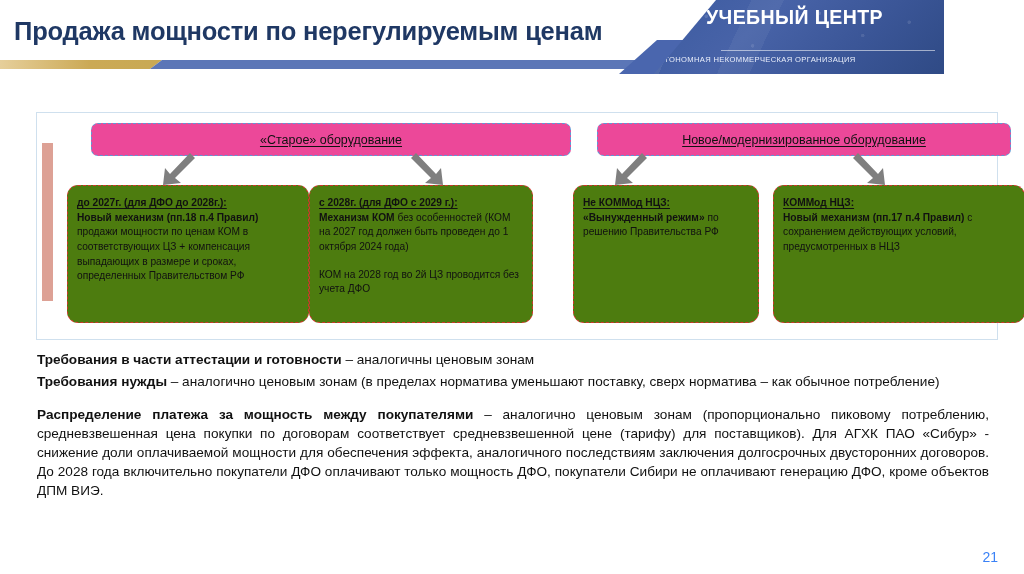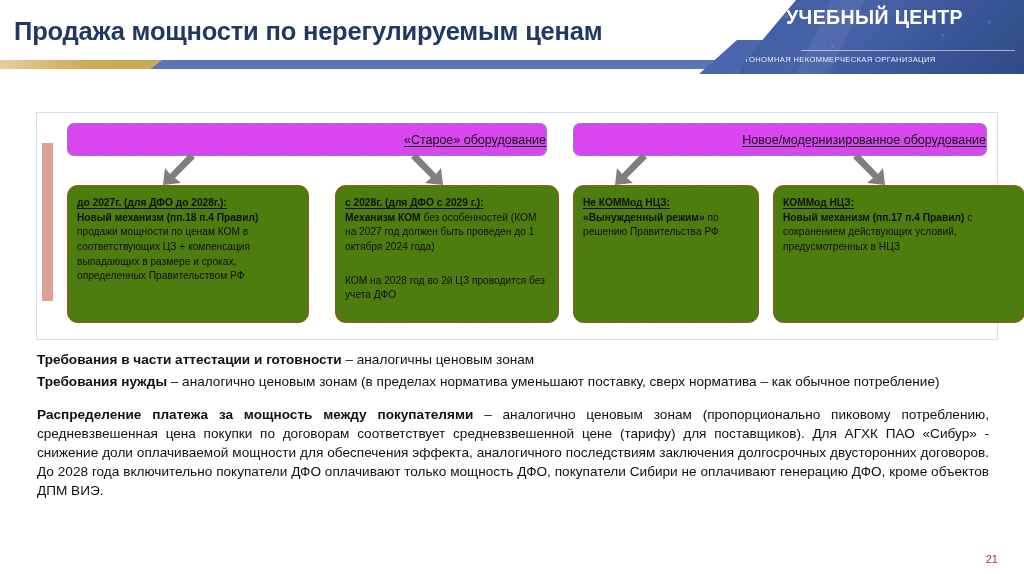--- a/index.html
+++ b/index.html
@@ -13,21 +13,21 @@
     position: relative;
     overflow: hidden;
     font-family: "Liberation Sans", "DejaVu Sans", sans-serif;
     color: #1a1a1a;
   }
 
   
   .slide-header {
     position: absolute;
     left: 0; top: 0;
-    width: 1024px; height: 82px; padding-left: 36px;
+    width: 944px; height: 82px; padding-left: 36px;
   }
   .header-title {
     position: absolute;
     left: 14px; top: 17px;
     font-size: 25.5px;
     font-weight: bold;
     color: #1F3864;
     letter-spacing: -0.2px;
     white-space: nowrap;
   }
@@ -140,22 +140,22 @@
     left: 5px; top: 30px;
     width: 11px; height: 158px;
     background: #D79183;
     opacity: .85;
   }
   .group-head {
     position: absolute;
     height: 33px;
     border: 1px dashed #5B9BD5;
     border-radius: 7px;
-    background: #d946ef;
-    display: flex; align-items: center; justify-content: flex-end;
+    background: #ec4899;
+    display: flex; align-items: center; justify-content: center; margin-left: 24px;
   }
   .group-head span {
     font-size: 12.5px;
     color: #111111;
     text-decoration: underline;
     text-underline-offset: 2px;
   }
   .gh-old  { left: 30px;  top: 10px; width: 480px; }
   .gh-new  { left: 536px; top: 10px; width: 414px; }
 
@@ -168,25 +168,25 @@
     background: #4d7c0f;
     padding: 10px 9px 6px 9px;
     overflow: hidden;
   }
   .leaf p {
     margin: 0;
     font-size: 10.2px;
     line-height: 1.44;
     color: #111111;
   }
-  .leaf p + p { margin-top: 19px; }
+  .leaf p + p { margin-top: 13px; }
   .leaf .u { text-decoration: underline; font-weight: bold; text-underline-offset: 2px; }
   .leaf .b { font-weight: bold; }
   .leaf-1 { left: 30px;  width: 242px; }
-  .leaf-2 { left: 298px; width: 224px; }
+  .leaf-2 { left: 272px; width: 224px; }
   .leaf-3 { left: 536px; width: 186px; }
   .leaf-4 { left: 736px; width: 252px; }
 
   .arrow { position: absolute; width: 40px; height: 40px; }
   .arrow svg { display: block; }
   .ar-1 { left: 122px; top: 36px; }
   .ar-2 { left: 370px; top: 36px; }
   .ar-3 { left: 574px; top: 36px; }
   .ar-4 { left: 812px; top: 36px; }
 
@@ -202,22 +202,22 @@
     color: #111111;
     margin: 0 0 3px 0;
     text-align: justify;
   }
   .para.last { margin-top: 14px; text-align: justify; }
   .para b { font-weight: bold; margin-top: 36px; }
 
   .page-number {
     position: absolute;
     right: 26px; bottom: 9px;
-    font-size: 11px;
-    color: #be185d;
+    font-size: 14px;
+    color: #3b82f6;
   }
 </style>
 </head>
 <body>
 
 <div class="slide-header">
   <div class="header-title">Продажа мощности по нерегулируемым ценам</div>
 
   <div class="band-gold"></div>
   <div class="band-gold-tip"></div>

